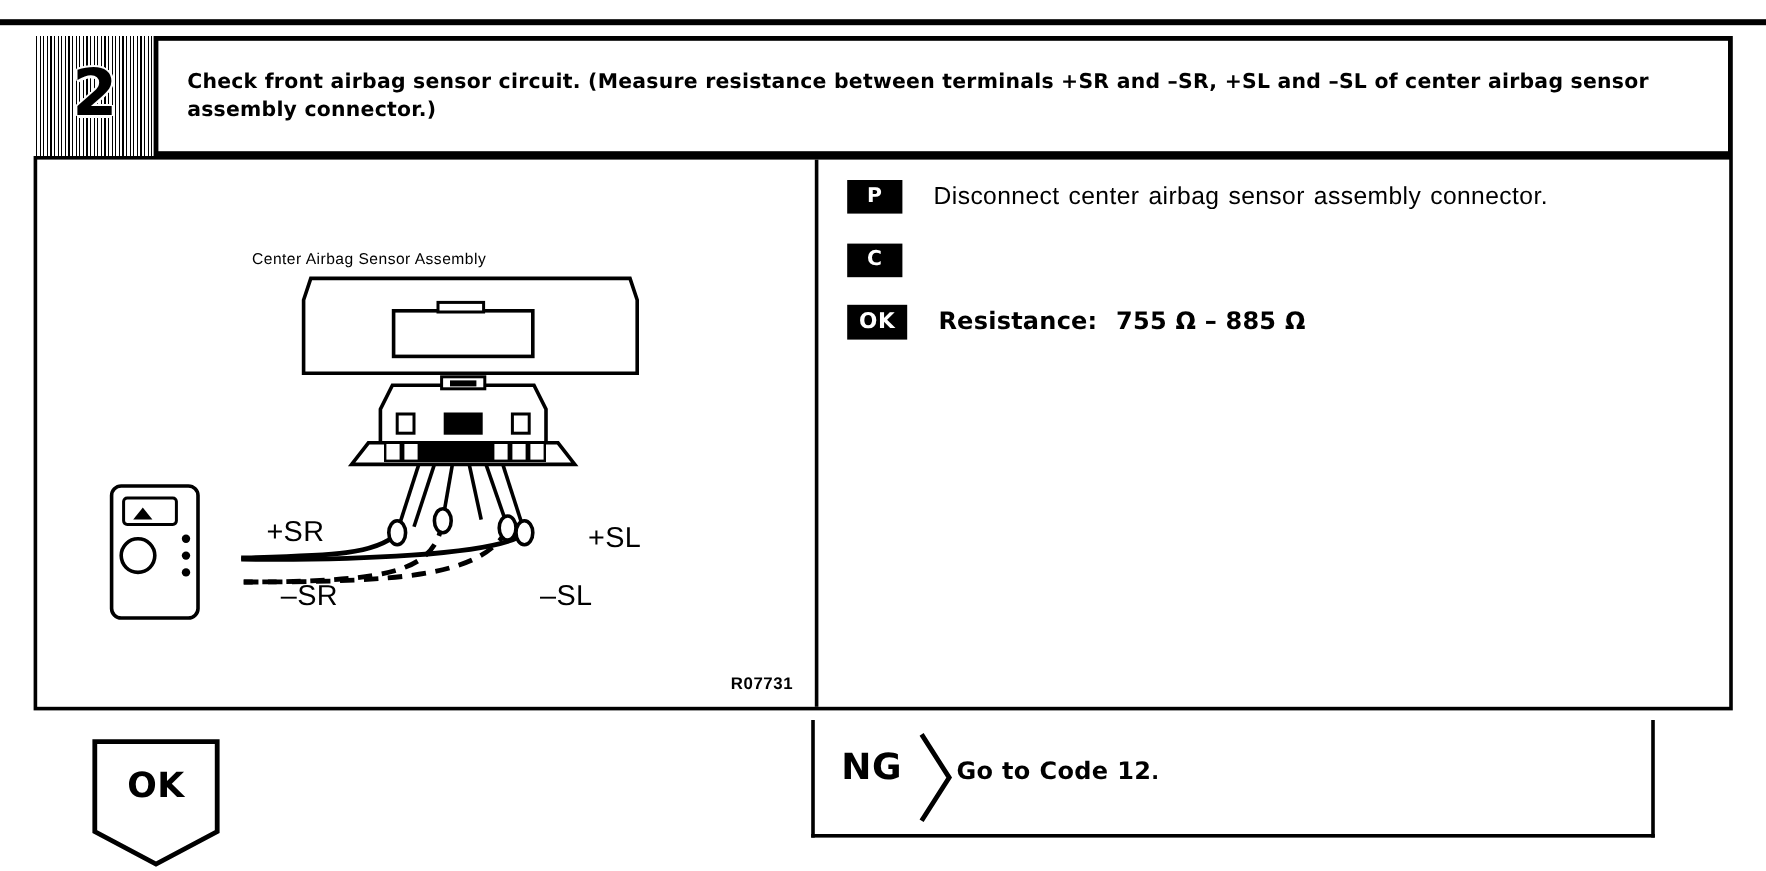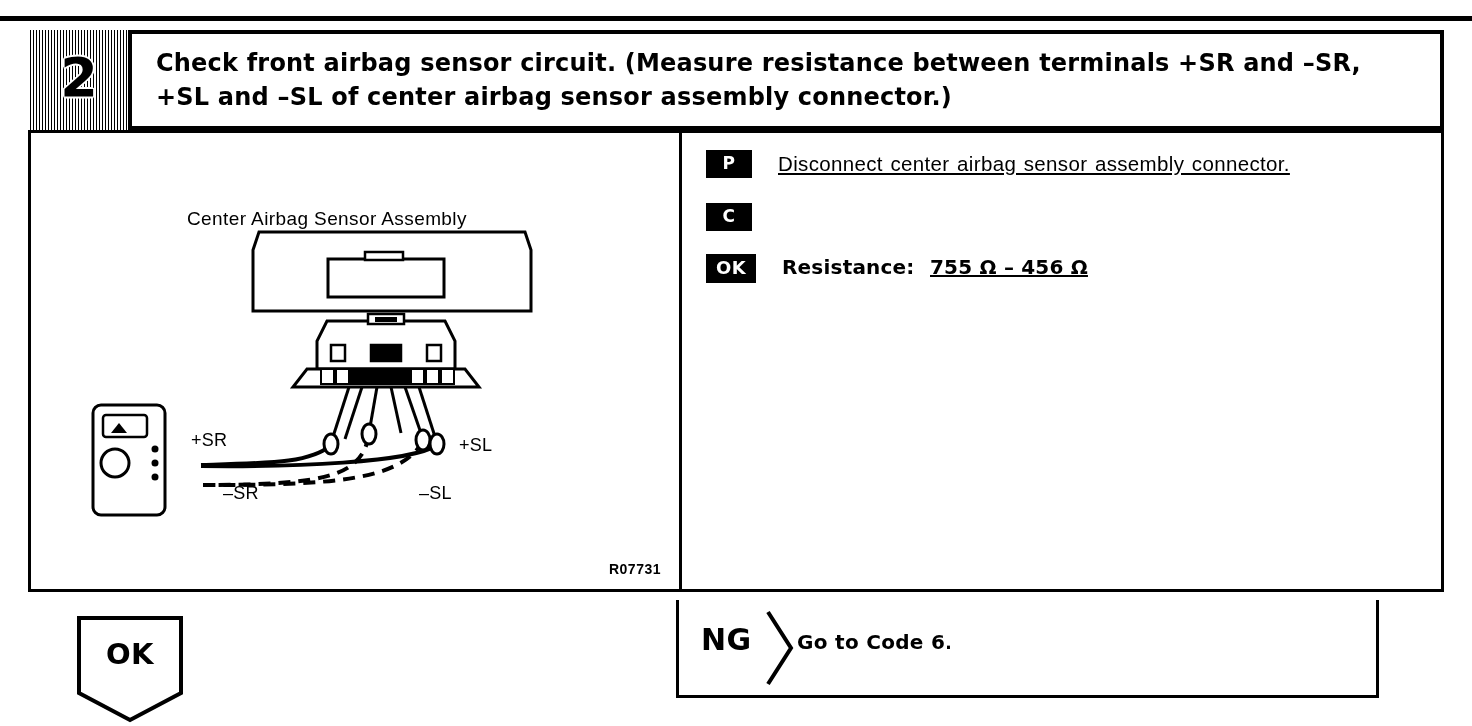--- a/index.html
+++ b/index.html
@@ -66,21 +66,21 @@
     height: 100px;
     border: 4px solid #000;
     box-sizing: border-box;
     background: #fff;
     display: flex;
     align-items: center;
   }
   .title-text {
     font-family: "DejaVu Sans", sans-serif;
     font-weight: bold;
-    font-size: 24px;
+    font-size: 17px;
     line-height: 1.42;
     letter-spacing: 0.2px;
     padding: 0 18px 0 24px;
     width: 100%;
     box-sizing: border-box;
   }
 
   
   .body-box {
     position: absolute;
@@ -104,24 +104,24 @@
   
   .illus-pane {
     position: absolute;
     left: 0;
     top: 0;
     width: 648px;
     height: 456px;
   }
   .illus-caption {
     position: absolute;
-    left: 156px;
+    left: 179px;
     top: 75.0px;
     font-family: "Liberation Sans", sans-serif;
-    font-size: 19px;
+    font-size: 13px;
     letter-spacing: 0.4px;
     white-space: nowrap;
   }
   .illus-code {
     position: absolute;
     right: 18px;
     bottom: 12px;
     font-family: "Liberation Sans", sans-serif;
     font-weight: bold;
     font-size: 14px;
@@ -168,21 +168,20 @@
     font-size: 18px;
   }
   .instr-text {
     font-family: "Liberation Sans", sans-serif;
     font-size: 20.5px;
     line-height: 1.62;
     letter-spacing: 0.35px;
     text-align: justify;
     flex: 1 1 auto;
     word-spacing: 1.5px;
-    text-decoration: underline;
   }
   .instr-text.bold {
     font-family: "DejaVu Sans", sans-serif;
     font-weight: bold;
     font-size: 20px;
     letter-spacing: 0.2px;
     word-spacing: 0px;
   }
   .res-label { display: inline-block; min-width: 148px; }
 
@@ -240,23 +239,24 @@
     font-weight: bold;
     font-size: 20px;
     letter-spacing: 0.3px;
   }
   .ng-text .suffix { font-weight: bold; font-size: 17px; }
 
   
   .ill-label {
     position: absolute;
     font-family: "Liberation Sans", sans-serif;
-    font-size: 18px;
+    font-size: 24px;
     letter-spacing: 0.3px;
     white-space: nowrap;
+    margin-left: 31px;
   }
 </style>
 </head>
 <body>
 
 <div class="top-rule"></div>
 
 <div class="step-badge">
   <span class="num">2</span>
 </div>
@@ -327,56 +327,56 @@
 
         <circle cx="124" cy="316" r="3.5" fill="#000" stroke="none"></circle>
         <circle cx="124" cy="330" r="3.5" fill="#000" stroke="none"></circle>
         <circle cx="124" cy="344" r="3.5" fill="#000" stroke="none"></circle>
 
         <path d="M88 290 L96 300 L80 300 Z" fill="#000" stroke="none"></path>
       </g>
     </svg>
 
     <div class="ill-label" style="left:160px; top:297px;">+SR</div>
-    <div class="ill-label" style="left:192px; top:350px;">–SR</div>
+    <div class="ill-label" style="left:172px; top:350px;">–SR</div>
     <div class="ill-label" style="left:428px; top:302px;">+SL</div>
     <div class="ill-label" style="left:388px; top:350px;">–SL</div>
 
     <div class="illus-code">R07731</div>
   </div>
 
   <div class="instr-pane">
 
     <div class="instr-row">
       <div class="instr-tag">P</div>
       <div class="instr-text">Disconnect center airbag sensor assembly connector.</div>
     </div>
 
     <div class="instr-row">
       <div class="instr-tag">C</div>
     </div>
 
     <div class="instr-row">
       <div class="instr-tag wide">OK</div>
       <div class="instr-text bold">
-        <span class="res-label">Resistance:</span><span>755 Ω – 456 Ω</span>
+        <span class="res-label">Resistance:</span><span>755 Ω – 885 Ω</span>
       </div>
     </div>
 
   </div>
 </div>
 
 <div class="ok-banner">
   <svg width="110" height="108" viewBox="0 0 110 108">
     <path d="M4 3 L106 3 L106 78 L55 105 L4 78 Z" fill="#fff" stroke="#000" stroke-width="4"></path>
   </svg>
   <div class="ok-text">OK</div>
 </div>
 
 <div class="ng-box">
   <div class="ng-label">NG</div>
   <svg class="ng-arrow" width="30" height="80" viewBox="0 0 30 80">
     <path d="M3 4 L26 40 L3 76" fill="none" stroke="#000" stroke-width="4"></path>
   </svg>
   <div class="ng-text">
-    <span>Go to Code 6</span><span class="suffix">.</span>
+    <span>Go to Code 12</span><span class="suffix">.</span>
   </div>
 </div>
 
 </body></html>

